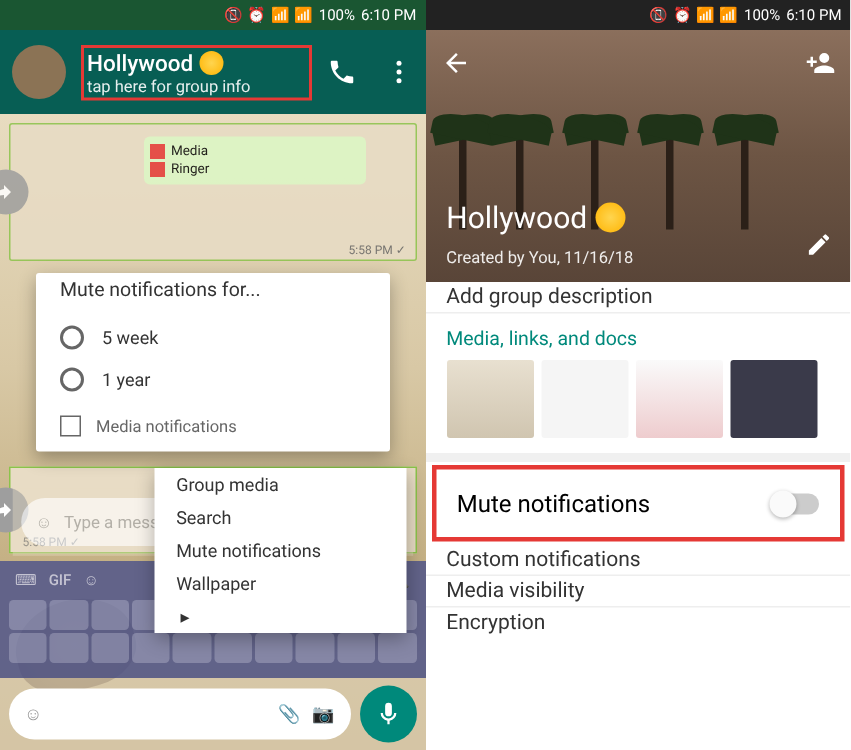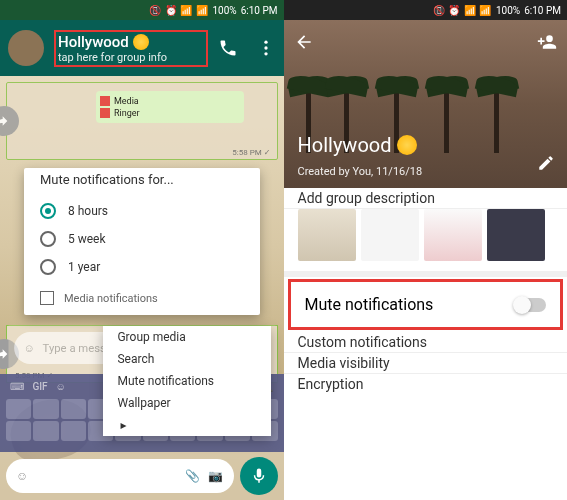--- a/index.html
+++ b/index.html
@@ -13,21 +13,21 @@
 .title-area{flex:1}
 .group-name{font-size:15px;font-weight:500;display:flex;align-items:center;gap:4px}
 .subtitle{font-size:11px;opacity:.9}
 .red-box{border:2px solid #e53935;padding:1px 2px}
 .hdr-icons{display:flex;gap:18px}
 .hdr-icons svg{width:20px;height:20px;fill:#fff}
 .chat-bg{position:absolute;inset:76px 0 0 0;background:linear-gradient(180deg,#d4c5a0,#c9b88f);overflow:hidden}
 .beach{position:absolute;inset:0;background:linear-gradient(180deg,#e8dcc0 0%,#d8c8a5 40%,#c5b185 70%,#b8a375 100%)}
 .shell{position:absolute;bottom:40px;left:10px;width:80px;height:60px;background:radial-gradient(circle,#8b6f47,#6d563a);border-radius:50% 50% 40% 40%;transform:rotate(-15deg)}
 .overlay-stack{position:absolute;inset:0;display:flex;flex-direction:column;padding:6px;gap:6px}
-.mini-chat{background:#e8dcc5;border:1px solid #8bc34a;border-radius:2px;height:78px;position:relative;opacity:.85}
+.mini-chat{background:#e8dcc5;border:1px solid #8bc34a;border-radius:2px;height:92px;position:relative;opacity:.85}
 .mini-msg{position:absolute;right:12%;top:8px;width:55%;background:#dcf8c6;border-radius:4px;padding:4px;font-size:9px}
 .mini-row{display:flex;align-items:center;gap:4px;padding:1px 0}
 .chk{width:10px;height:10px;border:1px solid #e53935;background:#e53935}
 .fwd-btn{position:absolute;left:-18px;top:50%;transform:translateY(-50%);width:30px;height:30px;border-radius:50%;background:#9e9e9e;display:flex;align-items:center;justify-content:center}
 .fwd-btn svg{width:16px;height:16px;fill:#fff}
 .ts{position:absolute;bottom:2px;right:6px;font-size:8px;color:#666}
 .dialog{background:#fff;border-radius:2px;box-shadow:0 4px 12px rgba(0,0,0,.3);padding:4px 16px;margin:2px 18px;position:relative;z-index:5}
 .dlg-title{font-size:13px;color:#333;margin-bottom:10px}
 .radio-row{display:flex;align-items:center;gap:12px;padding:6px 0;font-size:12px;color:#333}
 .radio{width:16px;height:16px;border:2px solid #666;border-radius:50%;position:relative;flex-shrink:0}
@@ -130,24 +130,20 @@
               <span class="chk"></span>
               <span>Ringer</span>
             </div>
         </div>
         <div class="ts"><span>5:58 PM</span> ✓</div>
       </div>
 
       <div class="dialog">
         <div class="dlg-title">Mute notifications for...</div>
         <div class="radio-row">
-            <span class="radio sel"></span>
-            <span>8 hours</span>
-          </div>
-        <div class="radio-row">
             <span class="radio"></span>
             <span>5 week</span>
           </div>
         <div class="radio-row">
             <span class="radio"></span>
             <span>1 year</span>
           </div>
         <div class="chk-row">
             <span class="chkbox"></span>
             <span>Media notifications</span>
@@ -271,20 +267,21 @@
       </div>
       <div class="r-sub">Created by You, 11/16/18</div>
     </div>
     <div class="edit-btn"><svg viewBox="0 0 24 24">
           <path d="M3 17.25V21h3.75L17.81 9.94l-3.75-3.75L3 17.25zM20.71 7.04a1 1 0 000-1.41l-2.34-2.34a1 1 0 00-1.41 0l-1.83 1.83 3.75 3.75 1.83-1.83z"></path>
         </svg></div>
   </div>
 
   <div class="section">Add group description</div>
 
+  <div class="sec-teal">Media, links, and docs</div>
   <div class="thumbs">
     <div class="thumb t1"></div>
     <div class="thumb t2"></div>
     <div class="thumb t3"></div>
     <div class="thumb t4"></div>
   </div>
 
   <div class="mute-row">
     <span>Mute notifications</span>
     <span class="toggle"></span>

